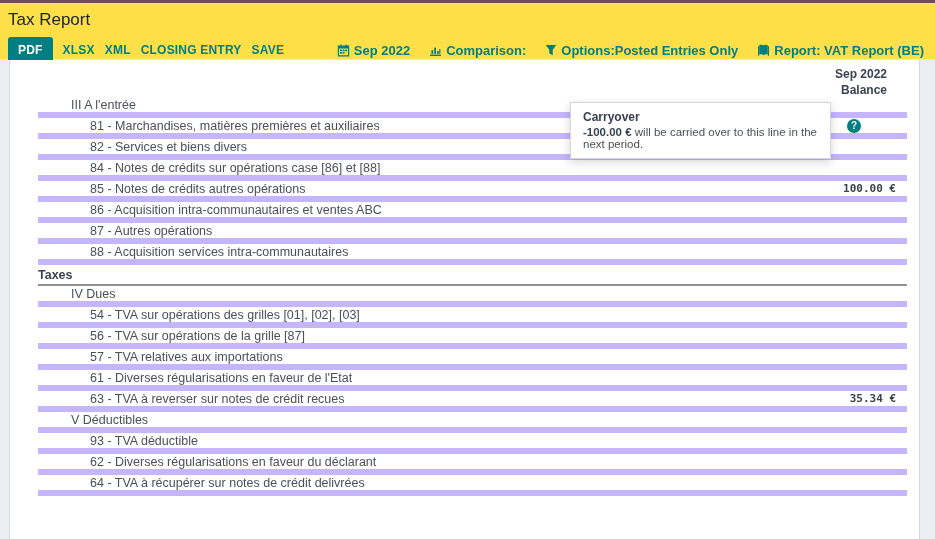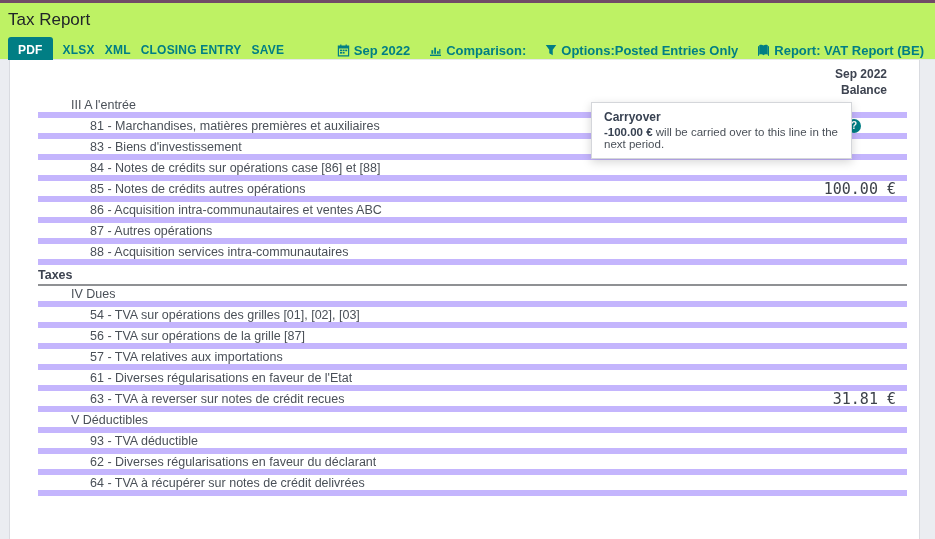--- a/index.html
+++ b/index.html
@@ -8,21 +8,21 @@
     width: 935px; height: 539px;
     position: relative; overflow: hidden;
     background: #fff;
     font-family: "Liberation Sans", sans-serif;
     -webkit-font-smoothing: antialiased;
   }
   .topbar { height: 3px; background: #714b67; }
 
   
   .control-panel {
-    height: 57px; background: #bef264;
+    height: 57px; background: #fde047;
     padding: 5px 8px 0 8px;
     border-bottom: 1px solid #e5e7ea;
   }
   .cp-title { font-size: 17px; color: #212529; margin: 2px 0 7px 0; font-weight: 400; }
   .cp-row { display: flex; align-items: center; justify-content: space-between; }
   .btn-group { display: flex; align-items: center; gap: 10px; }
   .btn { border: none; background: none; cursor: pointer; font-family: inherit; }
   .btn-primary {
     background: #017e84; color: #fff; font-size: 12px; font-weight: 700;
     padding: 6px 10px; border-radius: 3px; letter-spacing: .2px;
@@ -50,32 +50,32 @@
     border-bottom: 6px solid #c4b5fd;
     display: flex; align-items: center;
     font-size: 12.5px; color: #4a5058; cursor: pointer;
   }
   .row.root { font-weight: 700; color: #3d4350; border-bottom: 2px solid #8f9194; }
   .row.section .label { padding-left: 33px; }
   .row.item .label { padding-left: 52px; }
   .row .label { white-space: nowrap; overflow: hidden; }
   .row .value {
     margin-left: auto; padding-right: 11px;
-    font-family: "DejaVu Sans Mono", monospace; font-size: 15px; color: #3d424a;
+    font-family: "DejaVu Sans Mono", monospace; font-size: 11px; color: #3d424a; font-weight: bold;
   }
   .help-icon {
     position: absolute; right: 46px; top: 50%; transform: translateY(-50%);
     width: 14px; height: 14px; border-radius: 50%;
     background: #017e84; color: #fff; font-size: 10px; font-weight: 700;
     display: flex; align-items: center; justify-content: center; cursor: pointer;
   }
 
   
   .tooltip {
-    position: absolute; left: 591px; top: 102px; width: 261px; min-height: 44px;
+    position: absolute; left: 570px; top: 102px; width: 261px; min-height: 44px;
     background: #fff; border: 1px solid #d4d6da;
     box-shadow: 0 3px 9px rgba(0,0,0,.17);
     padding: 7px 12px 8px 12px; z-index: 10;
   }
   .tooltip-title { font-size: 12px; font-weight: 700; color: #374151; margin-bottom: 2px; }
   .tooltip-body { font-size: 11.5px; color: #4a5058; }
   .tooltip-body b { color: #374151; }
 </style>
 </head>
 <body>
@@ -148,21 +148,21 @@
     </div>
     <div>
         <div class="row section">
           <span class="label">III A l'entrée</span>
         </div>
         <div class="row item">
           <span class="label">81 - Marchandises, matières premières et auxiliaires</span>
           <span class="help-icon">?</span>
         </div>
         <div class="row item">
-          <span class="label">83 - Biens d'investissement</span>
+          <span class="label">82 - Services et biens divers</span>
         </div>
         <div class="row item">
           <span class="label">84 - Notes de crédits sur opérations case [86] et [88]</span>
         </div>
         <div class="row item">
           <span class="label">85 - Notes de crédits autres opérations</span>
           <span class="value">100.00 €</span>
         </div>
         <div class="row item">
           <span class="label">86 - Acquisition intra-communautaires et ventes ABC</span>
@@ -186,21 +186,21 @@
           <span class="label">56 - TVA sur opérations de la grille [87]</span>
         </div>
         <div class="row item">
           <span class="label">57 - TVA relatives aux importations</span>
         </div>
         <div class="row item">
           <span class="label">61 - Diverses régularisations en faveur de l'Etat</span>
         </div>
         <div class="row item">
           <span class="label">63 - TVA à reverser sur notes de crédit recues</span>
-          <span class="value">31.81 €</span>
+          <span class="value">35.34 €</span>
         </div>
         <div class="row section">
           <span class="label">V Déductibles</span>
         </div>
         <div class="row item">
           <span class="label">93 - TVA déductible</span>
         </div>
         <div class="row item">
           <span class="label">62 - Diverses régularisations en faveur du déclarant</span>
         </div>

